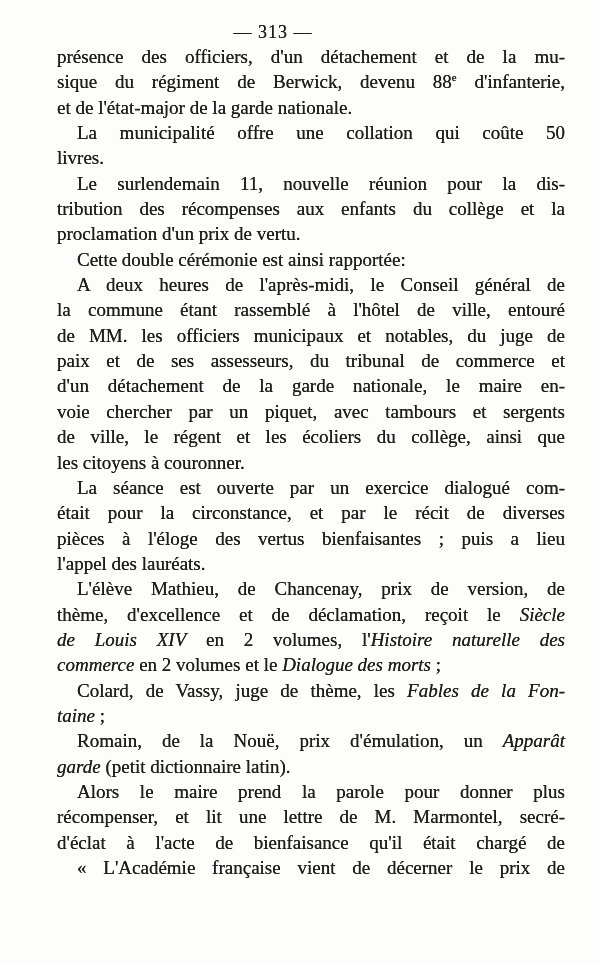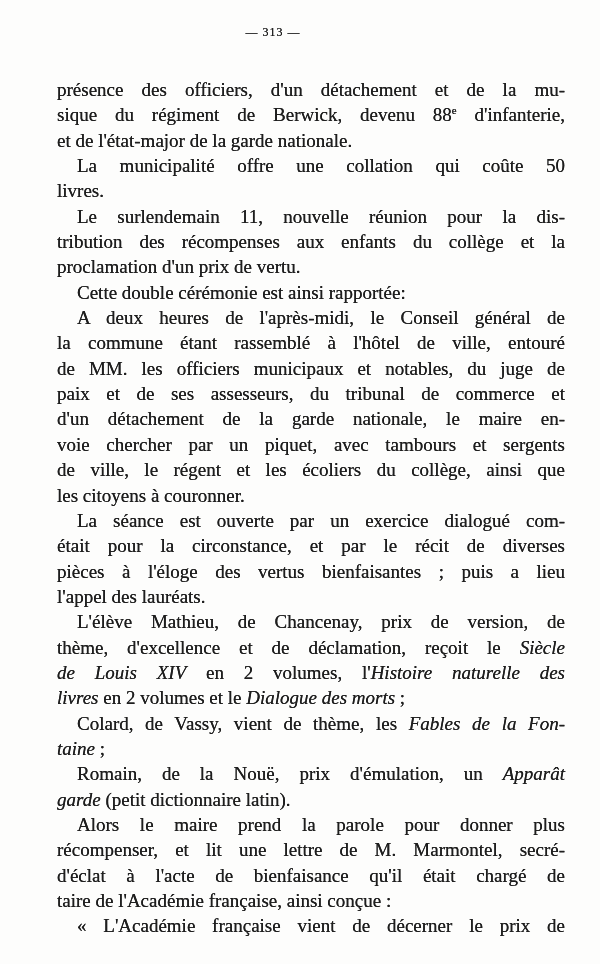--- a/index.html
+++ b/index.html
@@ -12,27 +12,26 @@
     overflow: hidden;
   }
   .page {
     width: 508px; height: 944px;
     padding: 20px 35px 0 57px;
   }
   .page-number {
     width: 508px;
     text-align: center;
     transform: translateX(-38px);
-    font-size: 12px;
+    font-size: 18px;
     line-height: 24px;
     letter-spacing: 1px;
     text-shadow: 0 0 0.4px currentColor;
   }
   .text-block {
-    margin-top: 33px;
     width: 508px;
     font-size: 19px;
     line-height: 25.35px;
     text-shadow: 0 0 0.4px currentColor;
   }
   .line {
     white-space: nowrap;
     height: 25.35px;
     text-align: left;
   }
@@ -71,24 +70,23 @@
       <div class="line justify"><span>voie chercher par un piquet, avec tambours et sergents</span></div>
       <div class="line justify"><span>de ville, le régent et les écoliers du collège, ainsi que</span></div>
       <div class="line"><span>les citoyens à couronner.</span></div>
       <div class="line indent justify"><span>La séance est ouverte par un exercice dialogué com-</span></div>
       <div class="line justify"><span>était pour la circonstance, et par le récit de diverses</span></div>
       <div class="line justify"><span>pièces à l'éloge des vertus bienfaisantes ; puis a lieu</span></div>
       <div class="line"><span>l'appel des lauréats.</span></div>
       <div class="line indent justify"><span>L'élève Mathieu, de Chancenay, prix de version, de</span></div>
       <div class="line justify"><span>thème, d'excellence et de déclamation, reçoit le </span><em>Siècle</em></div>
       <div class="line justify"><em>de Louis XIV</em><span> en 2 volumes, l'</span><em>Histoire naturelle des</em></div>
-      <div class="line"><em>livres</em><span> en 2 volumes et le </span><em>Dialogue des morts</em><span> ;</span></div>
-      <div class="line indent justify"><span>Colard, de Vassy, vient de thème, les </span><em>Fables de la Fon-</em></div>
+      <div class="line"><em>commerce</em><span> en 2 volumes et le </span><em>Dialogue des morts</em><span> ;</span></div>
+      <div class="line indent justify"><span>Colard, de Vassy, juge de thème, les </span><em>Fables de la Fon-</em></div>
       <div class="line"><em>taine</em><span> ;</span></div>
       <div class="line indent justify"><span>Romain, de la Nouë, prix d'émulation, un </span><em>Apparât</em></div>
       <div class="line"><em>garde</em><span> (petit dictionnaire latin).</span></div>
       <div class="line indent justify"><span>Alors le maire prend la parole pour donner plus</span></div>
       <div class="line justify"><span>récompenser, et lit une lettre de M. Marmontel, secré-</span></div>
       <div class="line justify"><span>d'éclat à l'acte de bienfaisance qu'il était chargé de</span></div>
-      <div class="line"><span>taire de l'Académie française, ainsi conçue :</span></div>
       <div class="line indent justify"><span>« L'Académie française vient de décerner le prix de</span></div>
     </div>
 </div>
 
 </body></html>

